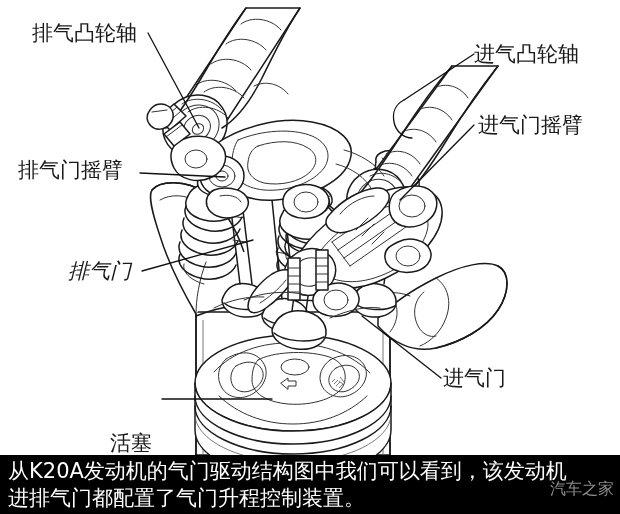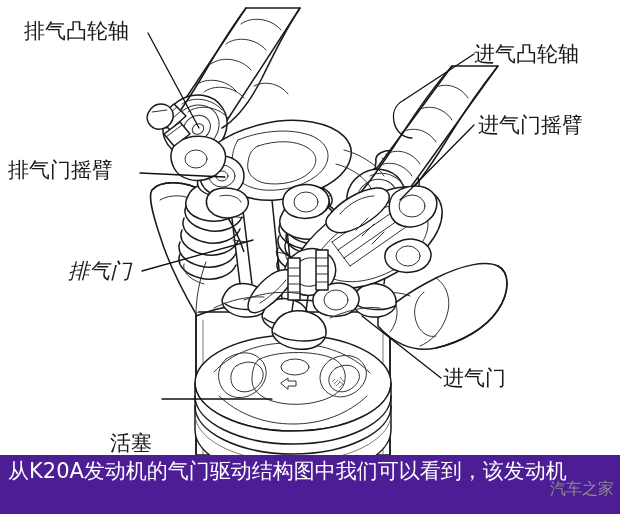--- a/index.html
+++ b/index.html
@@ -16,21 +16,21 @@
     font-size:21px;
     line-height:26px;
     color:#1a1a1a;
     white-space:nowrap;
     letter-spacing:0px;
   }
 
   
   #caption{
     position:absolute;left:0;top:455px;width:620px;height:59px;
-    background:#4c1d95;
+    background:#000000;
   }
   #caption .ctext{
     position:absolute;left:8px;top:3px;width:604px;
     color:#ffffff;
     font-family:"DejaVu Sans","Liberation Sans",sans-serif;
     font-size:21px;
     line-height:27px;
     letter-spacing:0px;
   }
   #caption .cline{display:block;white-space:nowrap;}
@@ -355,28 +355,29 @@
         <path class="lead" d="M404,100 C396,104 392,112 394,122 C396,132 404,138 412,138"></path>
 
         <path class="lead" d="M474,125 L400,200"></path>
 
         <path class="lead" d="M441,378 L362,316"></path>
       </g>
 
     </g>
   </svg>
 
-  <div class="lbl" style="left:24px;  top:20px;font-family:Liberation Mono, monospace;">排气凸轮轴</div>
-  <div class="lbl" style="left:8px;  top:157px;">排气门摇臂</div>
+  <div class="lbl" style="left:32px;  top:20px;">排气凸轮轴</div>
+  <div class="lbl" style="left:18px;  top:157px;">排气门摇臂</div>
   <div class="lbl" style="left:68px;  top:258px;font-style:italic;">排气门</div>
   <div class="lbl" style="left:110px; top:386px;margin-top:44px;">活塞</div>
   <div class="lbl" style="left:474px; top:41px;">进气凸轮轴</div>
   <div class="lbl" style="left:443px; top:365px;">进气门</div>
   <div class="lbl" style="left:478px; top:112px;">进气门摇臂</div>
 
   <div id="caption">
     <div class="ctext">
       <span class="cline">从K20A发动机的气门驱动结构图中我们可以看到，该发动机</span>
+      <span class="cline">进排气门都配置了气门升程控制装置。</span>
     </div>
     <div id="watermark">汽车之家</div>
   </div>
 
 </div>
 
 </body></html>

